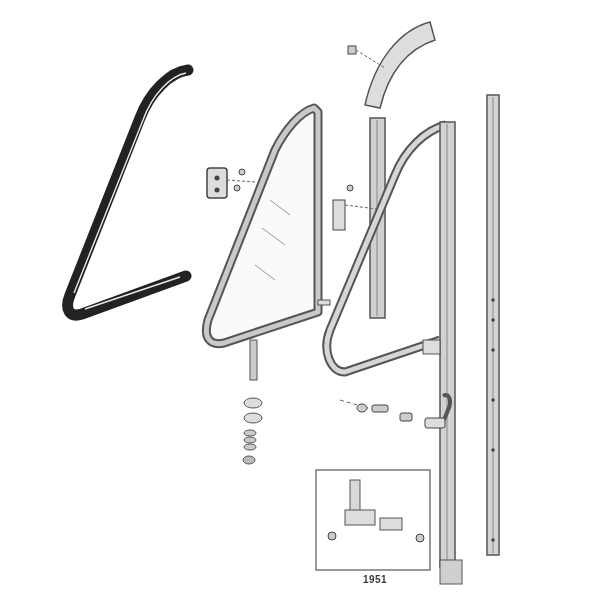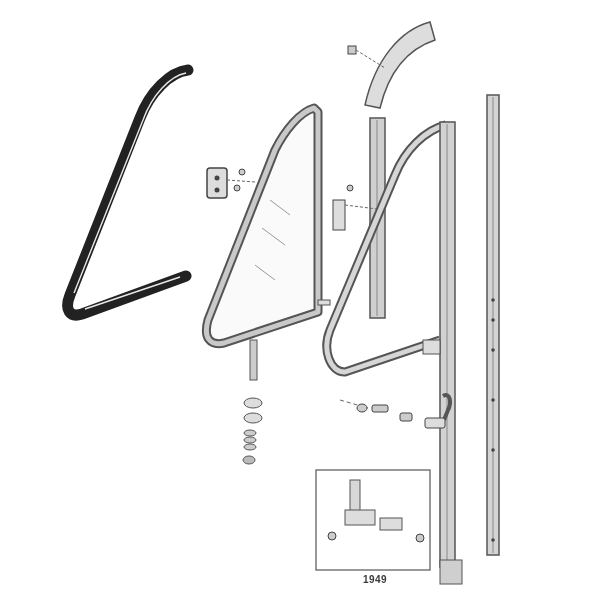--- a/index.html
+++ b/index.html
@@ -92,13 +92,13 @@
   <g>
     <rect x="316" y="470" width="114" height="100" fill="#fff" stroke="#555" stroke-width="1.2"></rect>
     <rect x="350" y="480" width="10" height="40" fill="#d8d8d8" stroke="#555"></rect>
     <rect x="345" y="510" width="30" height="15" fill="#ddd" stroke="#555"></rect>
     <rect x="380" y="518" width="22" height="12" fill="#ddd" stroke="#555"></rect>
     <circle cx="332" cy="536" r="4" fill="#ccc" stroke="#444"></circle>
     <circle cx="420" cy="538" r="4" fill="#ccc" stroke="#444"></circle>
   </g>
 </svg>
 
-<div class="inset-label">1949</div>
+<div class="inset-label">1951</div>
 
 </body></html>

